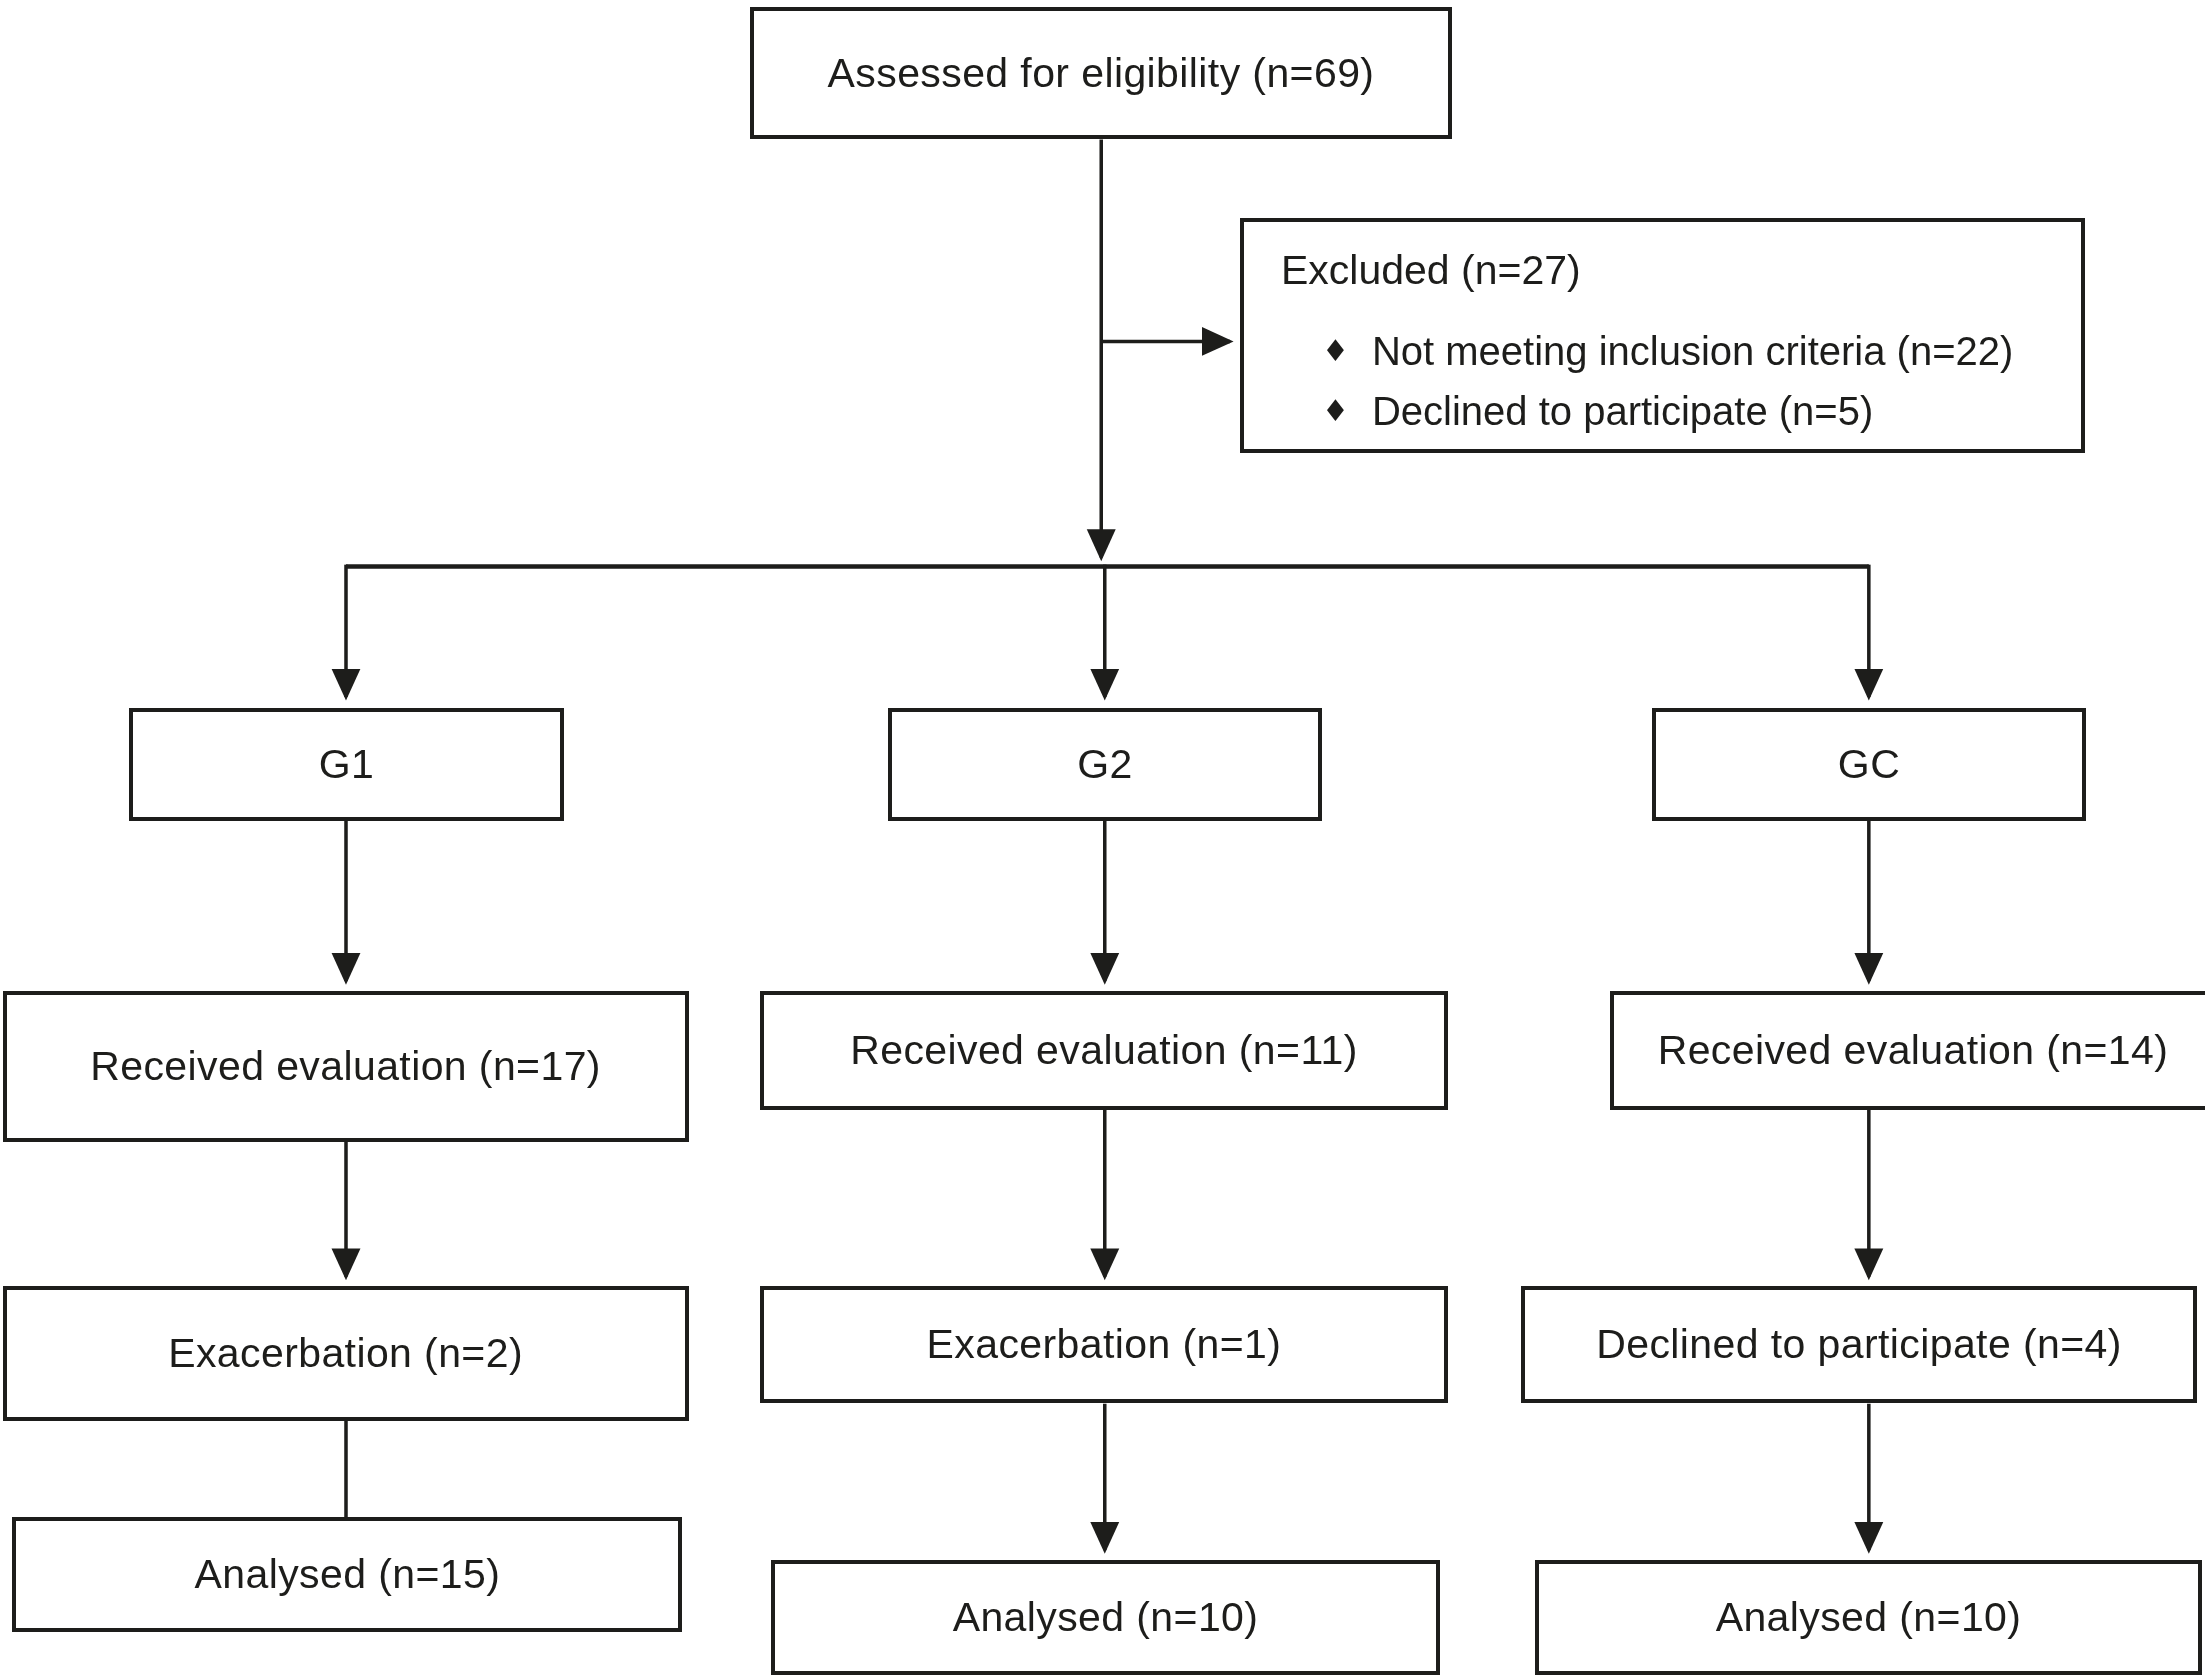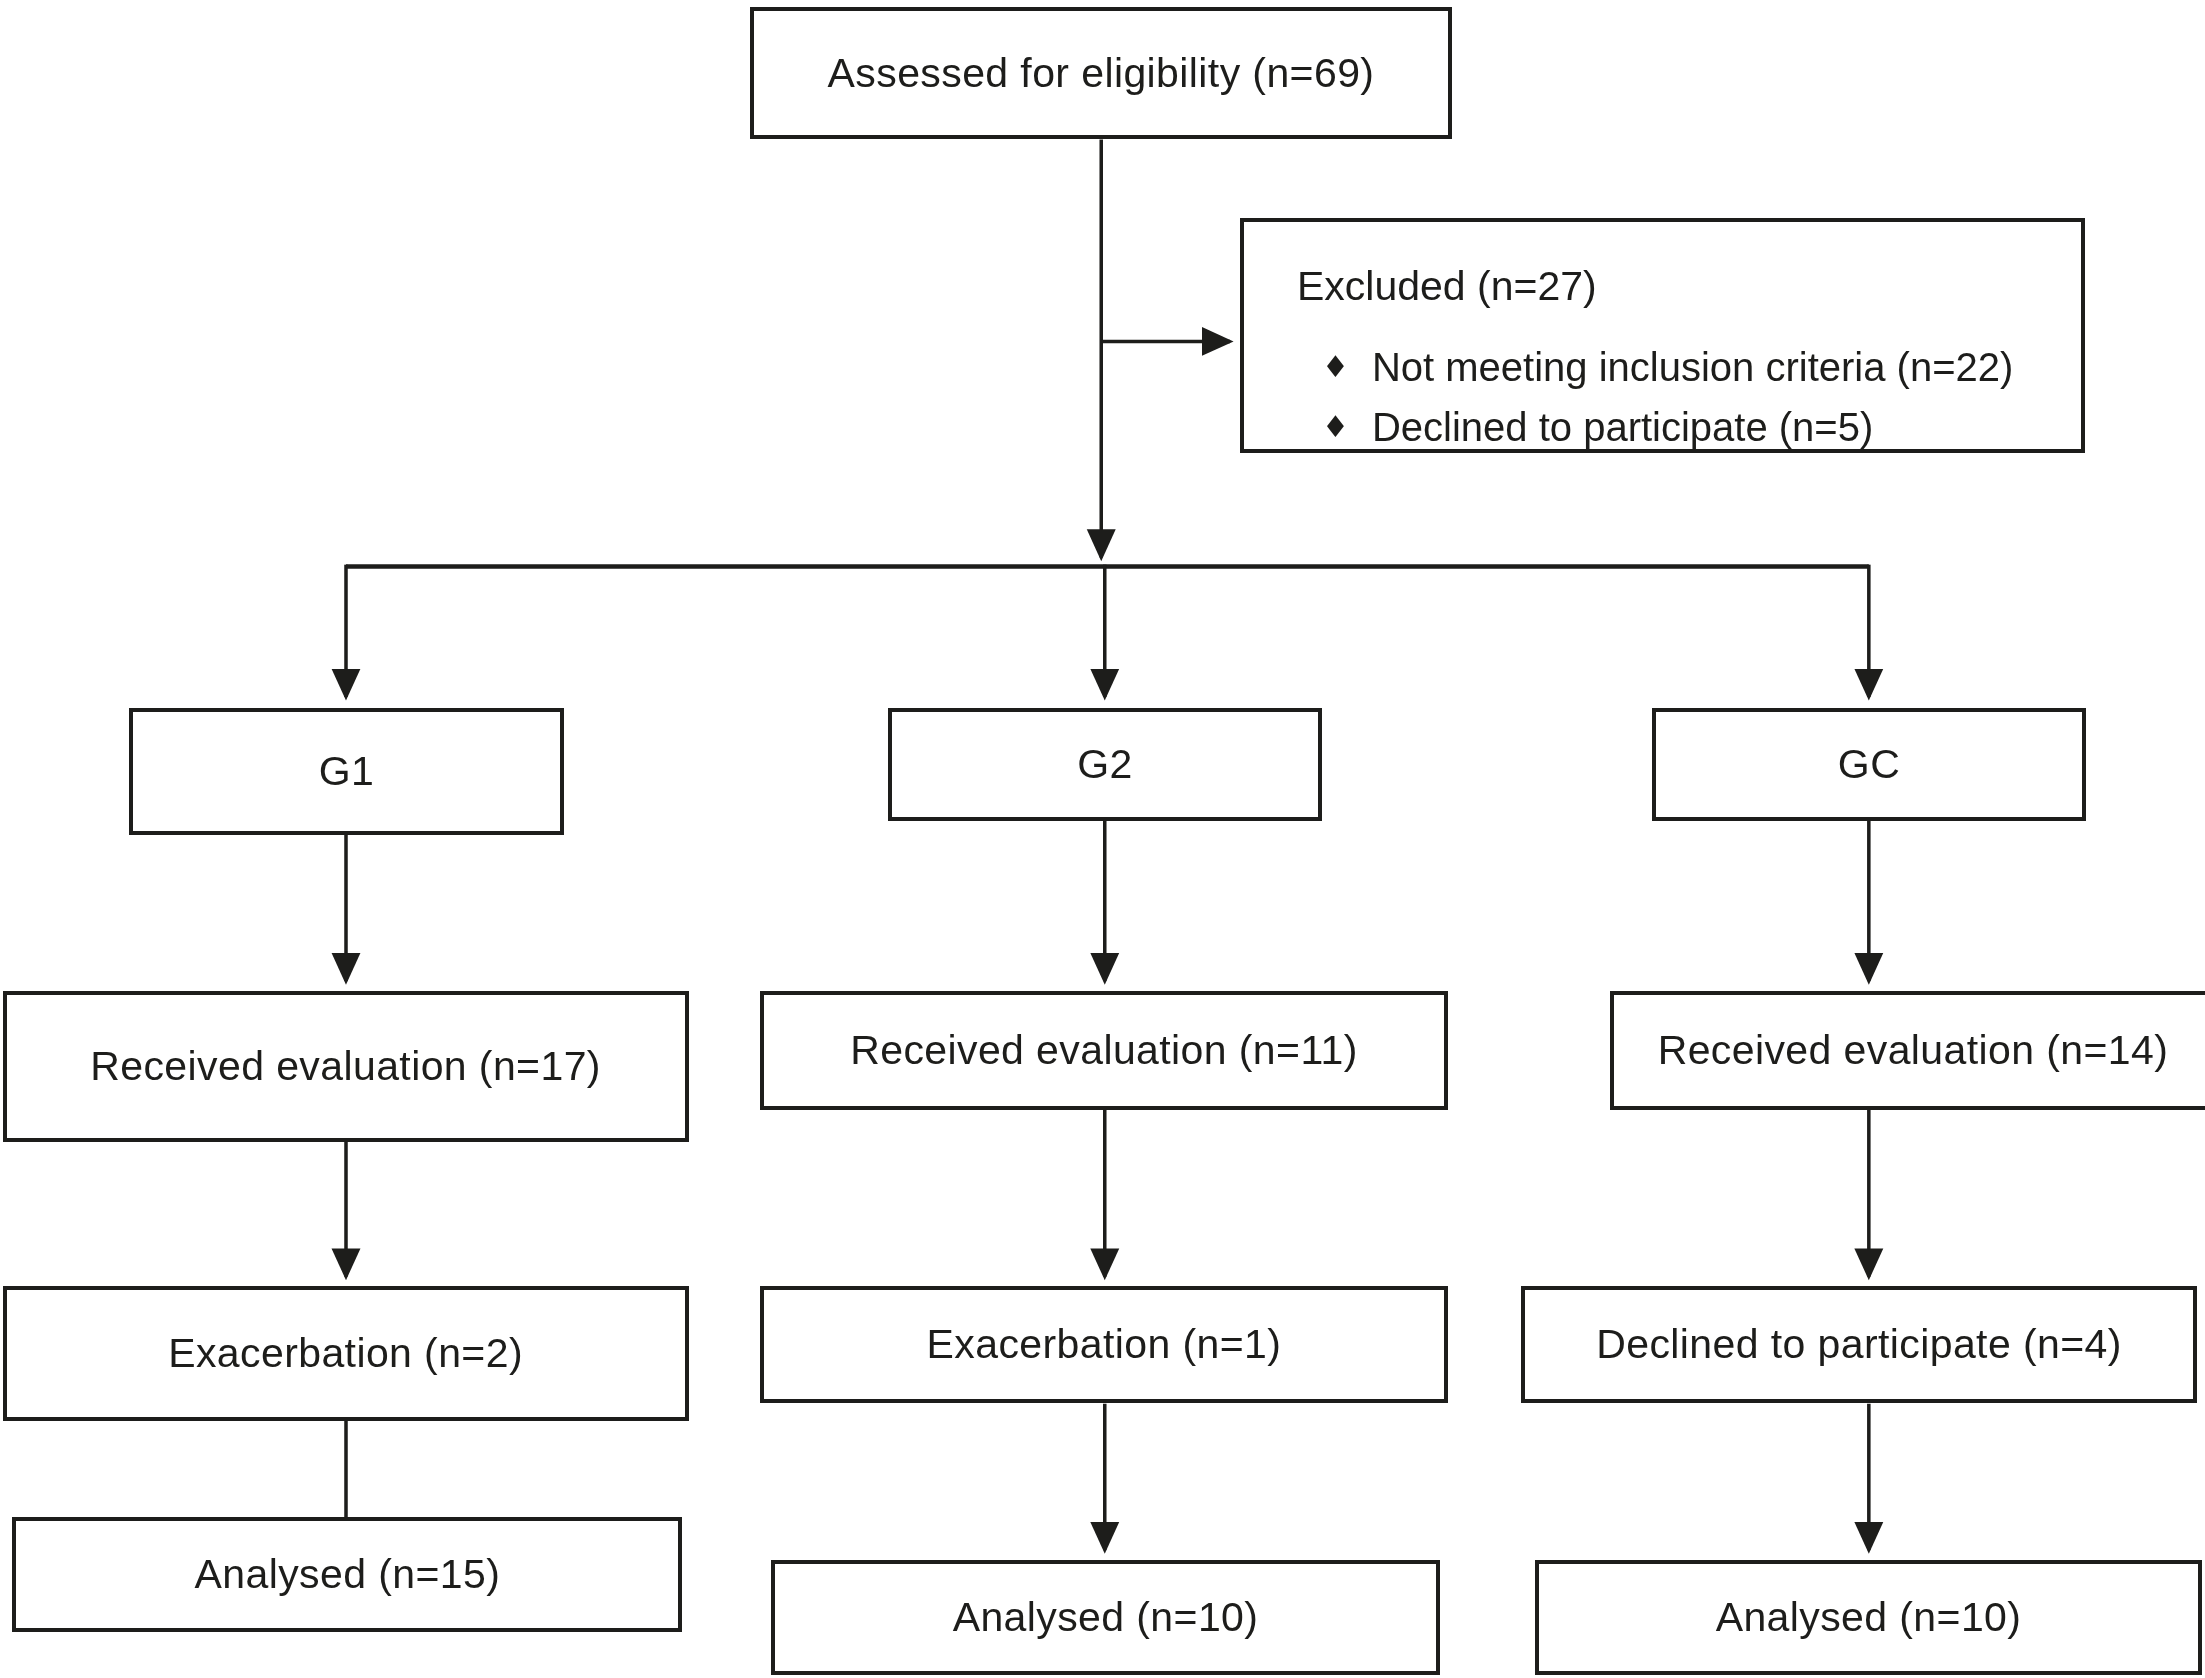--- a/index.html
+++ b/index.html
@@ -36,21 +36,21 @@
     text-align: right;
     font-size: 41px;
     letter-spacing: 0.4px;
   }
   .excluded-box {
     padding: 23px 26.5px 0 37px;
     font-size: 41px;
   }
   .excluded-title {
     line-height: 51px;
-    margin: 16px;
+    margin: 0;
   }
   .excluded-list {
     list-style: none;
     margin: 25px 0 0 0;
     padding: 0;
   }
   .excluded-item {
     display: flex;
     align-items: center;
     gap: 23px;
@@ -110,21 +110,21 @@
         <span class="bullet-diamond">♦</span>
         <span>Not meeting inclusion criteria (n=22)</span>
       </li>
       <li class="excluded-item">
         <span class="bullet-diamond">♦</span>
         <span>Declined to participate (n=5)</span>
       </li>
     </ul>
   </div>
 
-  <div class="node center" style="left:129px;top:708px;width:435px;height:127px">
+  <div class="node center" style="left:129px;top:708px;width:435px;height:113px">
     <span>G1</span>
   </div>
   <div class="node center" style="left:888px;top:708px;width:434px;height:113px">
     <span>G2</span>
   </div>
   <div class="node center" style="left:1652px;top:708px;width:434px;height:113px">
     <span>GC</span>
   </div>
 
   <div class="node center" style="left:2.6px;top:991px;width:686px;height:151px">

